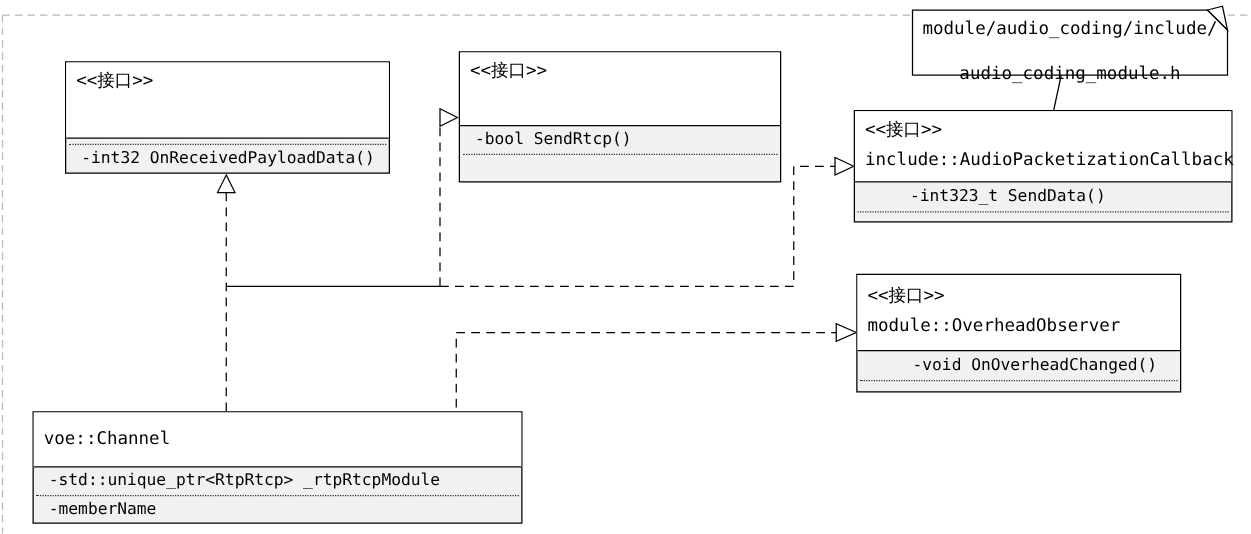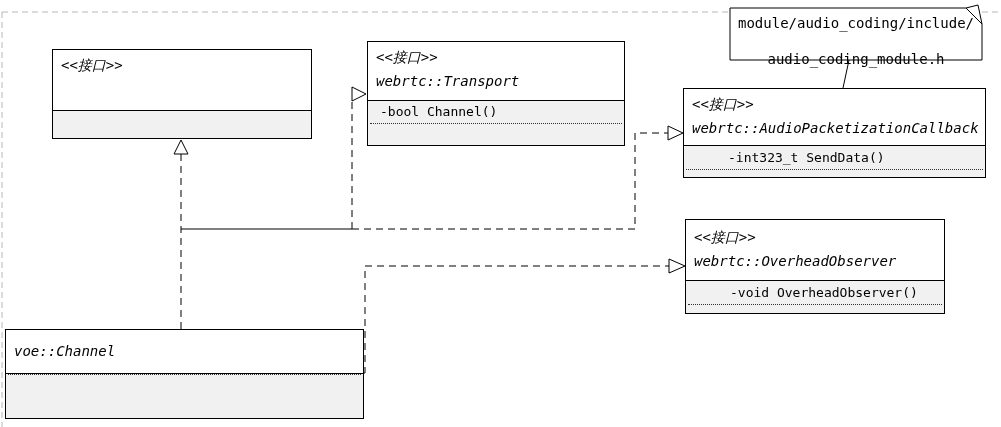--- a/index.html
+++ b/index.html
@@ -2,37 +2,37 @@
 <html><head>
 <meta charset="utf-8">
 <style>
   html,body{margin:0;padding:0;background:#ffffff;}
   body{width:1001px;height:427px;position:relative;overflow:hidden;
        font-family:"DejaVu Sans Mono", monospace; color:#000;}
   #connector-layer{position:absolute;left:0;top:0;z-index:1;}
   .uml-box{position:absolute;box-sizing:border-box;border:1px solid #000;
            background:#f1f1f1;z-index:2;}
   .uml-title{background:#ffffff;border-bottom:1px solid #000;
-             padding:4px 0 0 8px;box-sizing:border-box;font-style:italic;}
+             padding:4px 0 0 8px;box-sizing:border-box;}
   .uml-stereo{line-height:22px;font-size:14px;white-space:nowrap;}
   .uml-name{line-height:26px;font-size:14px;white-space:nowrap;}
   .member-row{line-height:22px;font-size:13px;padding-left:12px;white-space:nowrap;}
   .dotsep{border-top:1px dotted #333;margin:0 2px;height:0;}
   .note-text{position:absolute;z-index:3;width:252px;text-align:center;
              font-size:14px;line-height:18px;white-space:nowrap;}
   
   .box-rtpdata {left:52px; top:49px; width:260px;height:90px;}
   .box-rtpdata  .uml-title{height:61px;}
   .box-transport{left:367px;top:41px; width:258px;height:105px;}
   .box-transport .uml-title{height:59px;}
   .box-callback {left:683px;top:88px; width:303px;height:90px;}
   .box-callback .uml-title{height:57px;}
   .box-overhead {left:685px;top:219px;width:260px;height:95px;}
   .box-overhead .uml-title{height:61px;padding-top:6px;}
-  .box-channel  {left:5px; top:329px;width:359px;height:90px;}
+  .box-channel  {left:26px; top:329px;width:392px;height:90px;}
   .box-channel  .uml-title{height:44px;padding-top:8px;}
   .box-rtpdata .dotsep{margin-top:4px;}
   .r-tall{line-height:23px;padding-left:44px;}
 </style>
 </head>
 <body>
 
 <svg id="connector-layer" width="1001" height="427" viewBox="0 0 1001 427">
 
   <line x1="2" y1="12" x2="999" y2="12" stroke="#b8b8b8" stroke-dasharray="6 4"></line>
@@ -58,55 +58,60 @@
   <polygon points="966,8 978,5 982,24" fill="#ffffff" stroke="#000"></polygon>
 </svg>
 
 <div class="note-text" style="left:730px;top:14px;">module/audio_coding/include/</div>
 <div class="note-text" style="left:730px;top:50px;">audio_coding_module.h</div>
 
 <div class="uml-box box-rtpdata">
   <div class="uml-title">
     <div class="uml-stereo">&lt;&lt;接口&gt;&gt;</div>
   </div>
+  <div>
+    <div class="dotsep"></div>
+    <div class="member-row">-int32 OnReceivedPayloadData()</div>
+  </div>
 </div>
 
 <div class="uml-box box-transport">
   <div class="uml-title">
     <div class="uml-stereo">&lt;&lt;接口&gt;&gt;</div>
-    <div class="uml-name">webrtc::Transport</div>
   </div>
   <div>
-    <div class="member-row">-bool Channel()</div>
+    <div class="member-row">-bool SendRtcp()</div>
     <div class="dotsep"></div>
   </div>
 </div>
 
 <div class="uml-box box-callback">
   <div class="uml-title">
     <div class="uml-stereo">&lt;&lt;接口&gt;&gt;</div>
-    <div class="uml-name">webrtc::AudioPacketizationCallback</div>
+    <div class="uml-name">include::AudioPacketizationCallback</div>
   </div>
   <div>
     <div class="member-row r-tall">-int323_t SendData()</div>
     <div class="dotsep"></div>
   </div>
 </div>
 
 <div class="uml-box box-overhead">
   <div class="uml-title">
     <div class="uml-stereo">&lt;&lt;接口&gt;&gt;</div>
-    <div class="uml-name">webrtc::OverheadObserver</div>
+    <div class="uml-name">module::OverheadObserver</div>
   </div>
   <div>
-    <div class="member-row r-tall">-void OverheadObserver()</div>
+    <div class="member-row r-tall">-void OnOverheadChanged()</div>
     <div class="dotsep"></div>
   </div>
 </div>
 
 <div class="uml-box box-channel">
   <div class="uml-title">
     <div class="uml-name">voe::Channel</div>
   </div>
   <div>
+    <div class="member-row">-std::unique_ptr&lt;RtpRtcp&gt; _rtpRtcpModule</div>
     <div class="dotsep"></div>
+    <div class="member-row">-memberName</div>
   </div>
 </div>
 
 </body></html>

